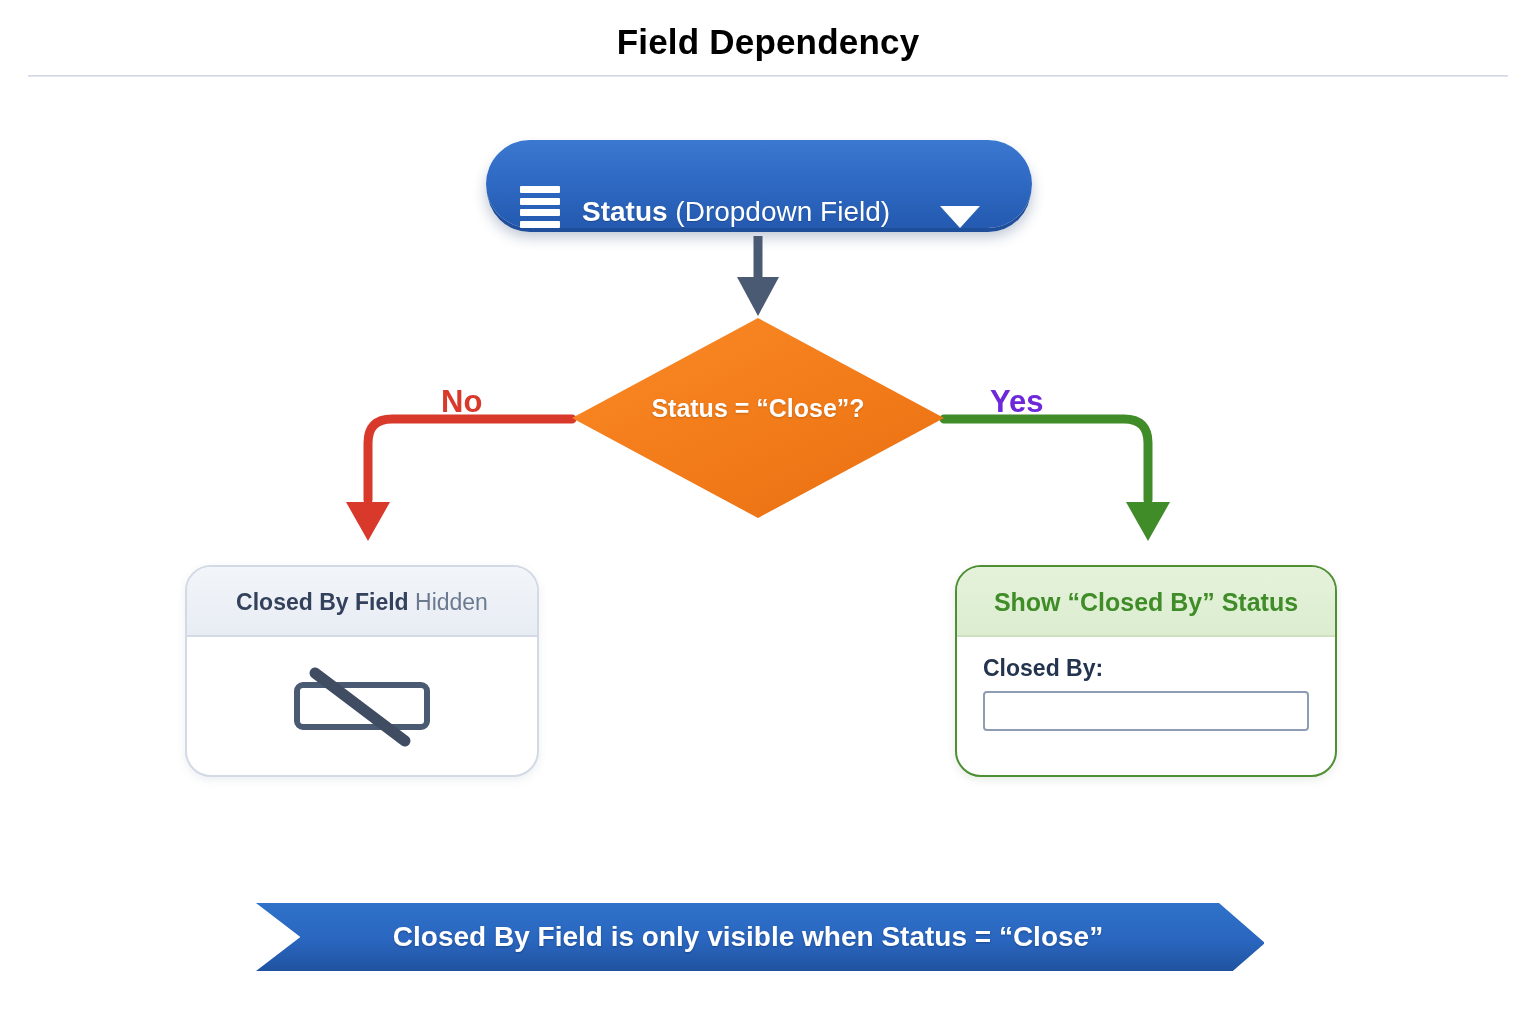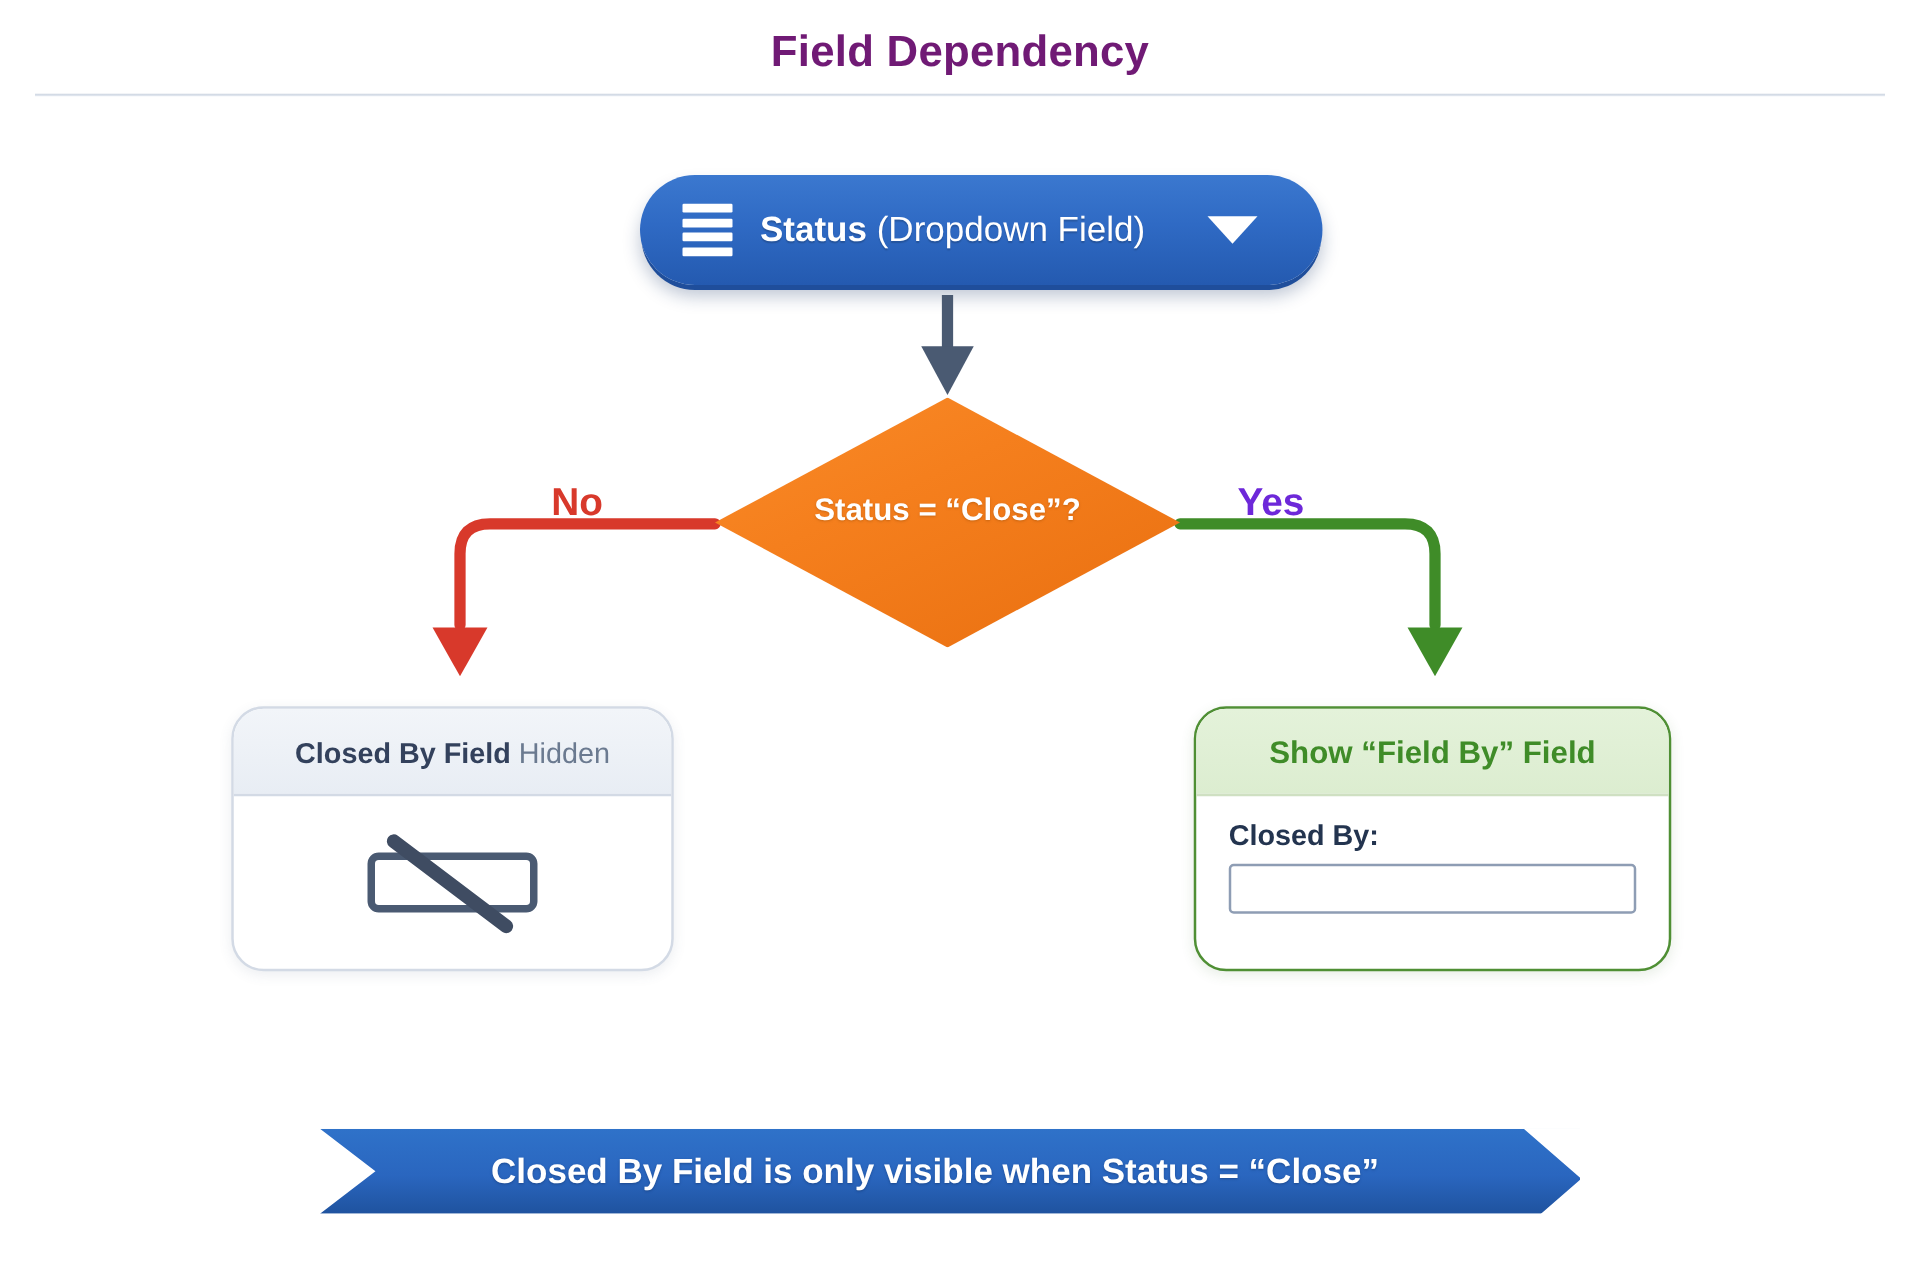--- a/index.html
+++ b/index.html
@@ -21,44 +21,44 @@
 
   
   .title {
     position: absolute;
     left: 0;
     top: 22px;
     width: 1536px;
     text-align: center;
     font-size: 35px;
     font-weight: bold;
-    color: #701a75;
+    color: #000000;
     letter-spacing: 0.2px;
   }
   .title-rule {
     position: absolute;
     left: 28px;
     top: 75px;
     width: 1480px;
     height: 2px;
     background: linear-gradient(to bottom, #ccd4e0, #e6ebf2);
   }
 
   
   .dropdown-pill {
     position: absolute;
-    left: 512px;
+    left: 486px;
     top: 140px;
     width: 546px;
     height: 88px;
     border-radius: 44px;
     background: linear-gradient(to bottom, #3b78cf 0%, #2f6ac4 45%, #245ab0 100%);
     box-shadow: 0 5px 0 -1px #1f4e9b, 0 9px 14px rgba(20, 50, 100, 0.28);
     display: flex;
-    align-items: center;
+    align-items: flex-end;
     padding: 0 26px 0 34px;
     box-sizing: border-box;
   }
   .menu-icon {
     width: 40px;
     height: 42px;
     display: flex;
     flex-direction: column;
     justify-content: space-between;
     flex: 0 0 auto;
@@ -300,21 +300,21 @@
     </div>
     <div class="card-body">
       <svg width="170" height="90" viewBox="0 0 170 90" xmlns="http://www.w3.org/2000/svg">
         <rect x="20" y="24" width="130" height="42" rx="6" ry="6" fill="none" stroke="#4a5a72" stroke-width="6"></rect>
         <line x1="38" y1="12" x2="128" y2="80" stroke="#3f4c62" stroke-width="11" stroke-linecap="round"></line>
       </svg>
     </div>
   </div>
 
   <div class="card card-show">
-    <div class="card-head">Show “Field By” Field</div>
+    <div class="card-head">Show “Closed By” Status</div>
     <div class="card-body">
       <div class="field-label">Closed By:</div>
       <input class="field-input" type="text" value="" style="">
     </div>
   </div>
 
   <div class="banner">
     <span class="banner-text">Closed By Field is only visible when Status = “Close”</span>
   </div>
   <div class="banner-notch-right"></div>

